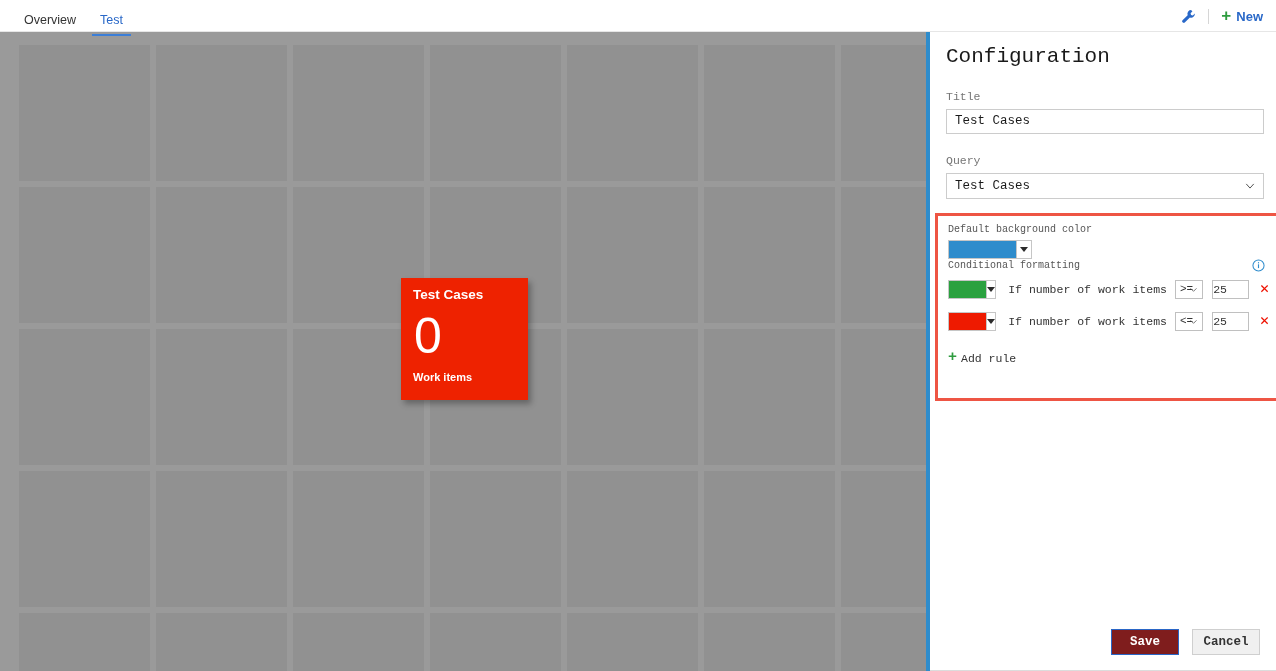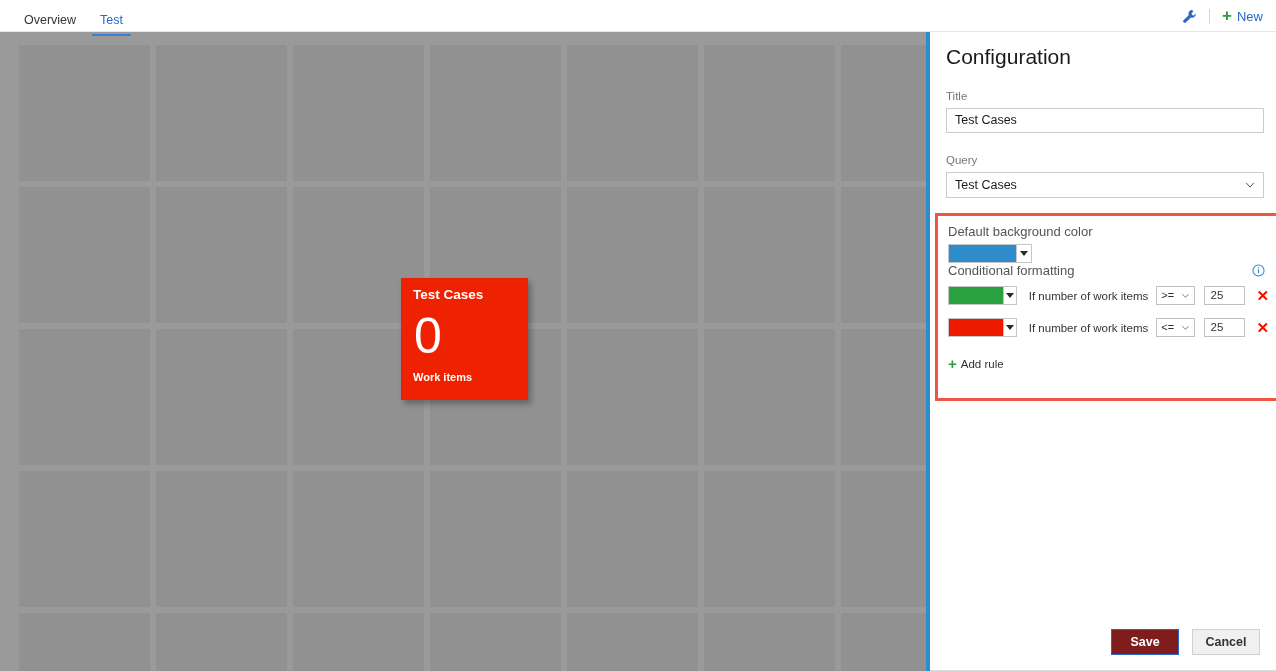--- a/index.html
+++ b/index.html
@@ -52,21 +52,21 @@
   }
   .vdivider { width: 1px; height: 15px; background: #d6d6d6; }
   .new-btn {
     display: flex; align-items: center; gap: 5px;
     cursor: pointer; padding: 0 3px;
   }
   .plus-green {
     color: #2e9c3f; font-size: 17px; font-weight: bold; line-height: 1;
     margin-top: -1px;
   }
-  .new-label { color: #2968c8; font-size: 13px; }
+  .new-label { color: #2968c8; font-size: 13px; font-weight: bold; }
 
   
   .dashboard {
     position: absolute; left: 0; top: 32px;
     width: 930px; height: 639px;
     background: #9a9a9a;
     overflow: hidden;
   }
   .grid {
     position: absolute; left: 19px; top: 13px;
@@ -141,21 +141,21 @@
 
   
   .annot-box {
     position: absolute;
     left: 5px; top: 181px;
     width: 345px; height: 188px;
     border: 3px solid #ee5544;
     background: #ffffff;
   }
   .annot-inner { position: absolute; left: 10px; top: 8px; right: 8px; }
-  .cf-label { font-size: 13px; color: #555555; }
+  .cf-label { font-size: 10px; color: #555555; }
   .swatch-row { margin-top: 5px; display: flex; align-items: center; }
   .swatch {
     width: 68px; height: 19px;
     border: 1px solid #c6c6c6; border-right: none;
   }
   .swatch-btn {
     width: 16px; height: 19px;
     border: 1px solid #c6c6c6;
     background: #ffffff;
     display: flex; align-items: center; justify-content: center;
@@ -311,21 +311,21 @@
         <div class="cell" style="background: rgb(145, 145, 145);"></div>
       </div>
 
     <div class="tile" style="background: rgb(238, 34, 0);">
       <div class="tile-title">Test Cases</div>
       <div class="tile-number">0</div>
       <div class="tile-sub">Work items</div>
     </div>
   </div>
 
-  <div class="panel" style="border-left-color: rgb(46, 140, 204);">
+  <div class="panel" style="border-left-color: rgb(46, 140, 204); font-family: Liberation Mono, monospace;">
     <div class="panel-title">Configuration</div>
 
     <div class="fld fld-title">
       <div class="field-label">Title</div>
       <div class="text-input">Test Cases</div>
     </div>
 
     <div class="fld fld-query">
       <div class="field-label">Query</div>
       <div class="select-wrap">

